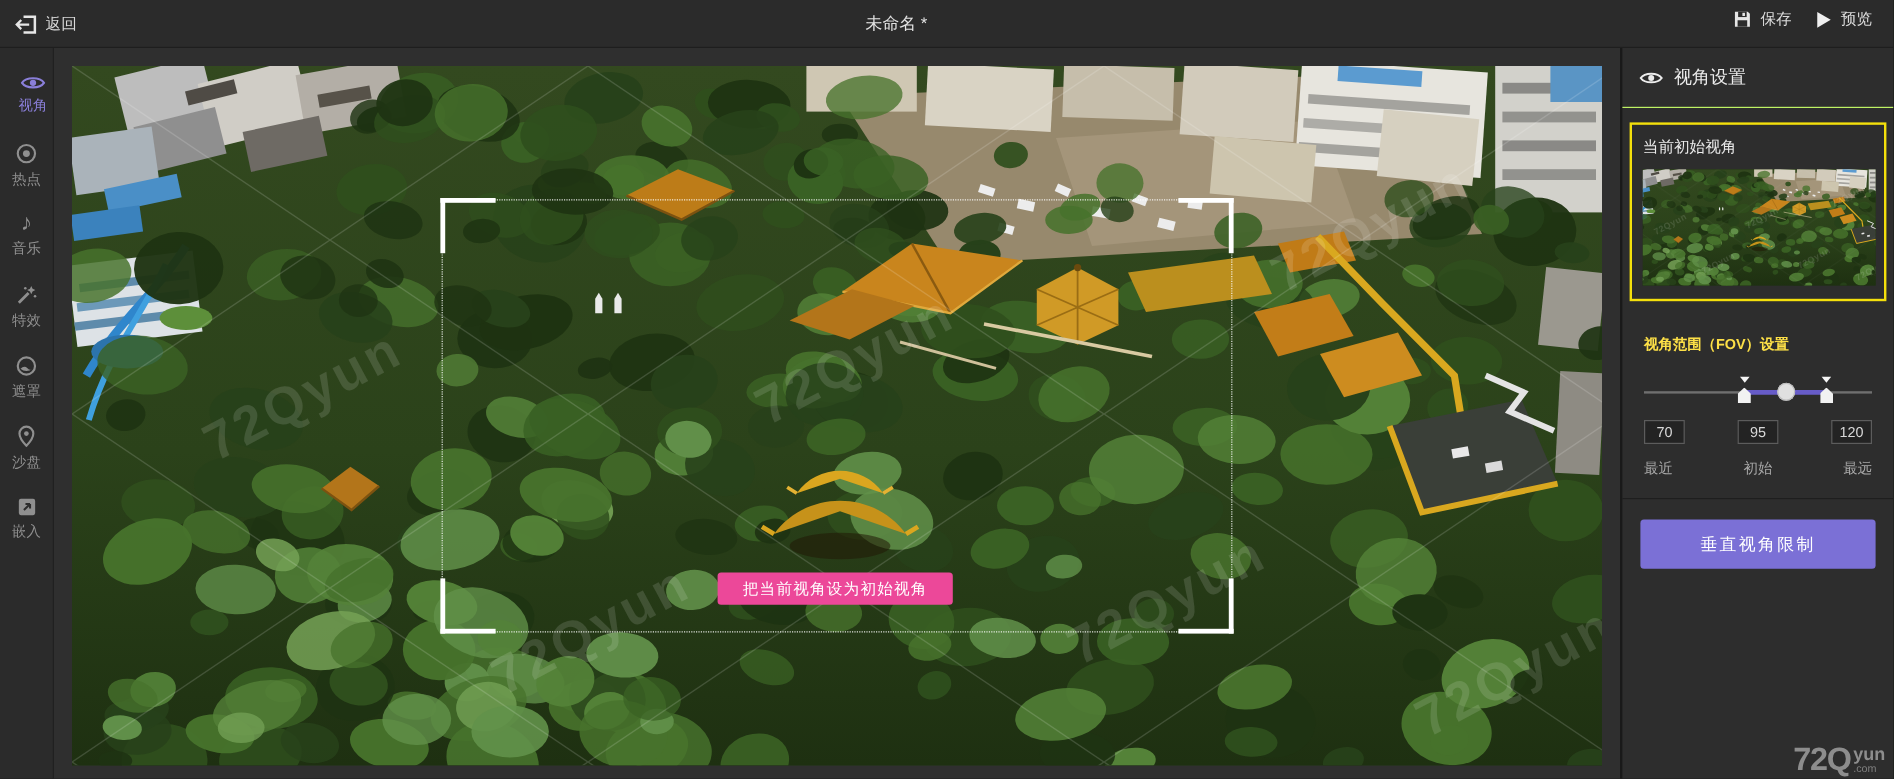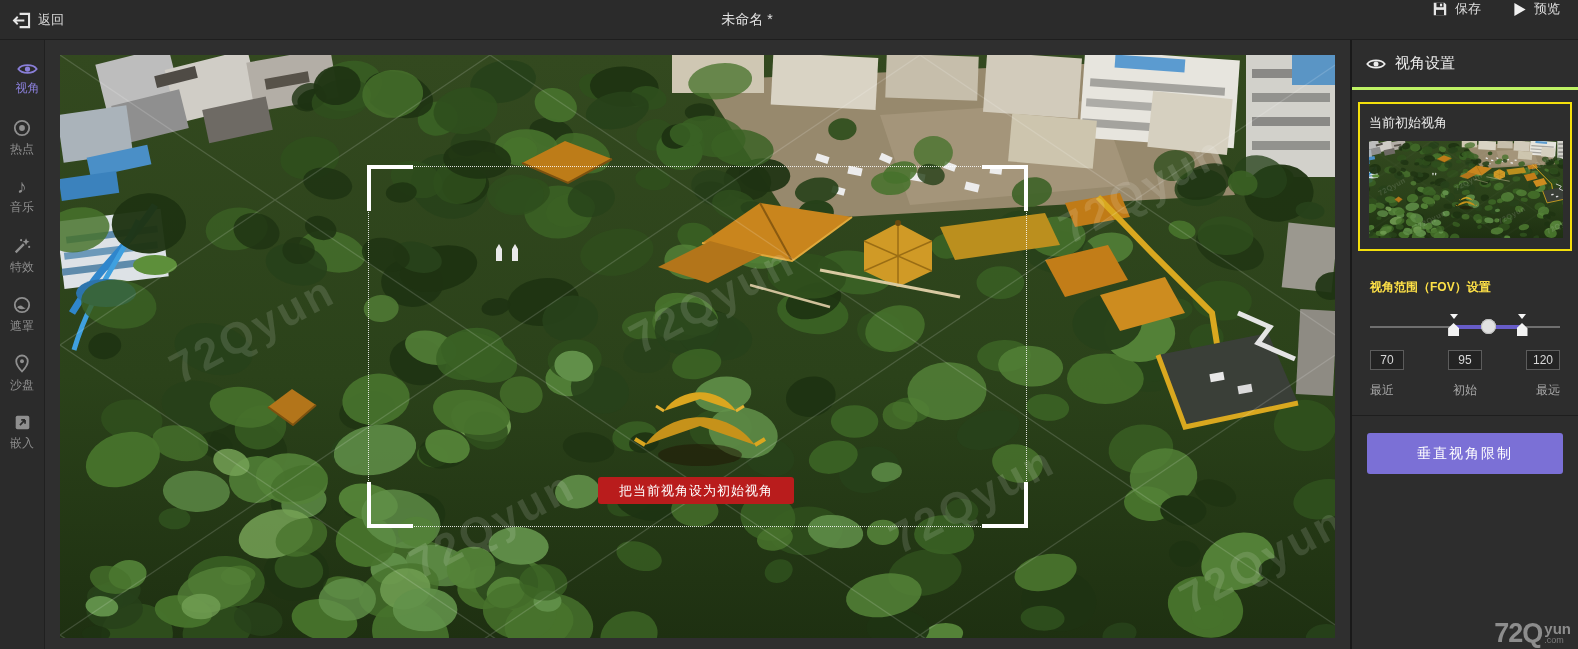--- a/index.html
+++ b/index.html
@@ -6,21 +6,21 @@
   html,body { background:#1c1c1c; }
   body { font-family:"Liberation Sans","DejaVu Sans",sans-serif; }
   #stage { position:relative; width:1578px; height:649px; background:#262626; overflow:hidden; }
 
   
   .topbar { position:absolute; left:0; top:0; width:1578px; height:40px; background:#2b2b2b;
             border-bottom:1px solid #1e1e1e; color:#d9d9d9; font-size:13px; }
   .tb-left { position:absolute; left:12px; top:0; height:40px; display:flex; align-items:center; gap:7px; cursor:pointer; }
   .tb-title { position:absolute; left:calc(50% - 42px); top:0; height:40px; display:flex; align-items:center;
               transform:translateX(-50%); font-size:14px; color:#e3e3e3; }
-  .tb-right { position:absolute; right:18px; top:0; height:32px; display:flex; align-items:flex-start; gap:32px; }
+  .tb-right { position:absolute; right:18px; top:0; height:32px; display:flex; align-items:center; gap:20px; }
   .tb-btn { display:flex; align-items:center; gap:7px; cursor:pointer; color:#dcdcdc; }
   .icon { display:inline-flex; align-items:center; justify-content:center; }
 
   
   .sidebar { position:absolute; left:0; top:40px; width:45px; height:609px; background:#2b2b2b;
              border-right:1px solid #202020; display:flex; flex-direction:column; align-items:center; padding-top:16px; }
   .side-item { width:45px; height:46px; margin-bottom:13px; display:flex; flex-direction:column; align-items:center;
                justify-content:center; gap:4px; color:#8f8f8f; font-size:12px; cursor:pointer; }
   .side-item.active { color:#8a7fd9;padding-left:11px; }
   .side-item .note { font-size:19px; line-height:16px; }
@@ -32,29 +32,29 @@
 
   
   .selection { position:absolute; left:308px; top:111px; width:659px; height:361px;
                border:1px dotted rgba(255,255,255,0.85); }
   .br { position:absolute; width:46px; height:46px; border:0 solid #ffffff; }
   .br.tl { left:-2px; top:-2px;  border-left-width:4px;  border-top-width:4px; }
   .br.tr { right:-2px; top:-2px; border-right-width:4px; border-top-width:4px; }
   .br.bl { left:-2px; bottom:-2px; border-left-width:4px; border-bottom-width:4px; }
   .br.brc { right:-2px; bottom:-2px; border-right-width:4px; border-bottom-width:4px; }
 
-  .set-view-btn { position:absolute; left:538px; top:422px; width:196px; height:27px; background:#b91c1c;
+  .set-view-btn { position:absolute; left:538px; top:422px; width:196px; height:27px; background:#ec4899;
                   color:#ffffff; font-size:13px; border:none; border-radius:3px; cursor:pointer;
                   display:flex; align-items:center; justify-content:center; letter-spacing:1px; }
 
   
   .panel { position:absolute; right:0; top:40px; width:228px; height:609px; background:#2d2d2d;
            border-left:2px solid #191919; color:#e8e8e8; }
   .panel-header { height:50px; display:flex; align-items:center; gap:9px; padding-left:14px;
-                  border-bottom:3px solid #bef264; font-size:15px; color:#ececec; }
+                  border-bottom:1px solid #bef264; font-size:15px; color:#ececec; }
   .init-box { margin:12px 6px 0 6px; border:2px solid #f3df0c; padding:10px 9px 11px; cursor:pointer; }
   .init-box .lbl { font-size:13px; color:#eaeaea; margin-bottom:9px; }
   .init-box svg { display:block; width:194px; height:97px; background:#203016; }
 
   .sec { border-top:1px solid #1e1e1e; margin-top:15px; padding:13px 18px 0; }
   .sec:first-of-type { border-top:none; }
   .sec-title { font-size:12px; font-weight:600; color:#fde047; }
 
   .slider { position:relative; height:27px; margin:17px 0 8px; }
   .slider .track { position:absolute; left:0; right:0; top:13px; height:2px; background:#6f6f6f; }

